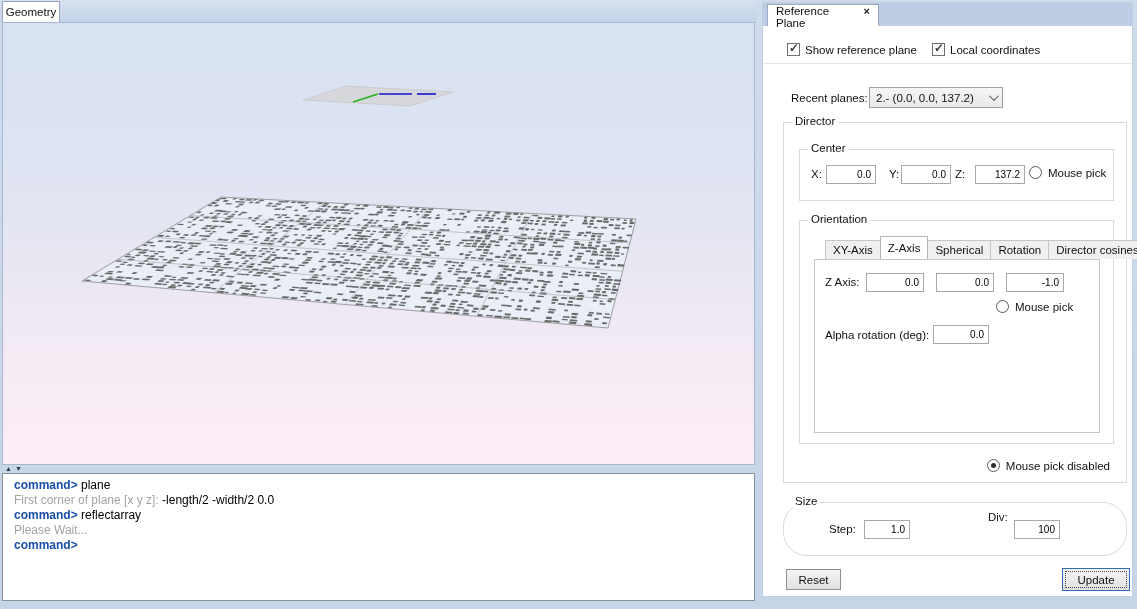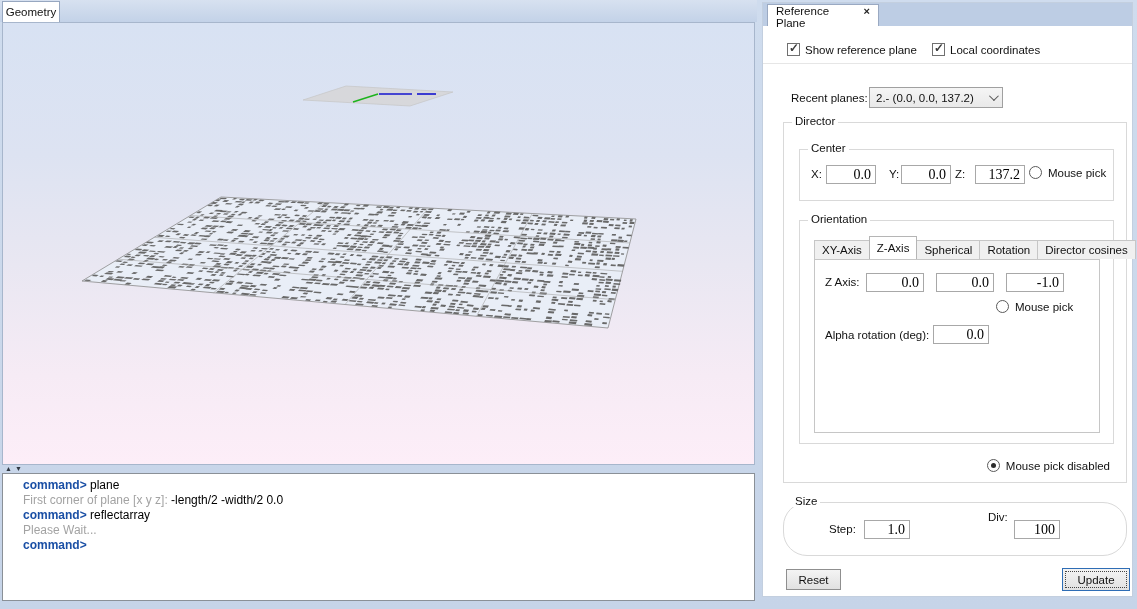--- a/index.html
+++ b/index.html
@@ -17,21 +17,21 @@
     background:linear-gradient(180deg,#d7e1f0,#c3d2e8);}
   .doc-tab{position:absolute;left:2px;top:1px;width:58px;height:21px;background:#fff;
     border:1px solid #97a7c0;border-bottom:none;display:flex;align-items:center;justify-content:center;}
   .viewport{position:absolute;left:2px;top:22px;width:753px;height:443px;
     border:1px solid #a7b6cc;
     background:linear-gradient(180deg,#d8e2f3 0%,#dde3f2 30%,#e9e7f2 55%,#f6ebf5 80%,#fdeef8 100%);}
   .viewport svg{display:block;}
   .splitter{position:absolute;left:2px;top:464px;width:753px;height:9px;display:flex;align-items:center;}
   .splitter .tri{font-size:7px;line-height:7px;color:#2f3742;margin-left:3px;}
   .console{position:absolute;left:2px;top:473px;width:753px;height:128px;background:#fff;
-    border:1px solid #8a9097;padding:4px 20px;font-size:12px;line-height:15px;}
+    border:1px solid #8a9097;padding:4px 11px;font-size:12px;line-height:15px;}
   .cprompt{color:#1a4fa5;font-weight:bold;}
   .ctext{color:#000;}
   .cgray{color:#a3a3a3;}
   
   .panel{position:absolute;left:762px;top:2px;width:371px;height:595px;background:#fff;
     border:1px solid #c3cfdf;}
   .panel-tabstrip{position:absolute;left:0;top:0;width:100%;height:23px;background:#bdcde4;}
   .panel-tab{position:absolute;left:4px;top:1px;width:112px;height:22px;background:#fff;
     border:1px solid #9aa9c2;border-bottom:none;display:flex;padding:0 8px;gap:8px;}
   .close-x{font-weight:bold;font-size:11px;color:#222;margin-left:auto;cursor:default;}
@@ -44,37 +44,37 @@
   .combo{position:absolute;left:106px;top:84px;width:134px;height:21px;border:1px solid #a0a0a0;
     background:linear-gradient(180deg,#f5f5f5,#e9e9e9);display:flex;align-items:center;padding:0 6px;}
   .combo .chev{margin-left:auto;width:7px;height:7px;border-right:1px solid #555;border-bottom:1px solid #555;
     transform:rotate(45deg) translateY(-2px);}
   .group{position:absolute;border:1px solid #d9d9d9;}
   .group>.legend{position:absolute;top:-8px;left:8px;background:#fff;padding:0 3px;}
   .gpos{left:20px;top:119px;width:344px;height:361px;}
   .gcenter{left:15px;top:26px;width:315px;height:52px;}
   .gorient{left:15px;top:97px;width:315px;height:224px;}
   .gsize{left:20px;top:499px;width:344px;height:54px;border-radius:24px;}
-  .field{border:1px solid #a8a8a8;background:#fff;height:19px;font-family:Liberation Serif, serif;
-    font-size:14px;text-align:right;padding:0 4px;color:#000;}
+  .field{border:1px solid #a8a8a8;background:#fff;height:19px;font-family:Liberation Sans, sans-serif;
+    font-size:10px;text-align:right;padding:0 4px;color:#000;}
   .lbl{color:#111;}
   .radio{width:13px;height:13px;border:1px solid #5a5a5a;border-radius:50%;background:#fff;position:relative;flex:none;}
   .radio.selected::after{content:"";position:absolute;left:3px;top:3px;width:5px;height:5px;border-radius:50%;background:#2d2d2d;}
   .rrow{display:flex;align-items:center;gap:6px;position:absolute;}
   
   .gcenter .lblX{position:absolute;left:11px;top:18px;}
   .gcenter .fX{position:absolute;left:26px;top:15px;width:50px;}
   .gcenter .lblY{position:absolute;left:89px;top:18px;}
   .gcenter .fY{position:absolute;left:101px;top:15px;width:50px;}
   .gcenter .lblZ{position:absolute;left:155px;top:18px;}
   .gcenter .fZ{position:absolute;left:175px;top:15px;width:50px;}
   .gcenter .rrow{left:229px;top:16px;}
   
   .otabs{position:absolute;left:14px;top:16px;display:flex;align-items:flex-end;height:22px;}
-  .otab{border:1px solid #c6c6c6;border-bottom:none;background:#f0f0f0;padding:3px 7px 3px;white-space:nowrap;}
+  .otab{border:1px solid #c6c6c6;border-bottom:none;background:#f0f0f0;padding:3px 7px 3px;white-space:nowrap;margin-left:11px;}
   .otab + .otab{margin-left:-1px;}
   .otab.active{background:#fff;padding-top:5px;padding-bottom:5px;position:relative;z-index:3;border-color:#b5b5b5;}
   .otabpanel{position:absolute;left:14px;top:38px;width:286px;height:174px;border:1px solid #c6c6c6;background:#fff;z-index:1;}
   .otabpanel .zlbl{position:absolute;left:10px;top:16px;}
   .otabpanel .z1{position:absolute;left:51px;top:13px;width:58px;}
   .otabpanel .z2{position:absolute;left:121px;top:13px;width:58px;}
   .otabpanel .z3{position:absolute;left:191px;top:13px;width:58px;}
   .otabpanel .rrow{left:181px;top:40px;}
   .otabpanel .albl{position:absolute;left:10px;top:69px;}
   .otabpanel .af{position:absolute;left:118px;top:65px;width:56px;}

